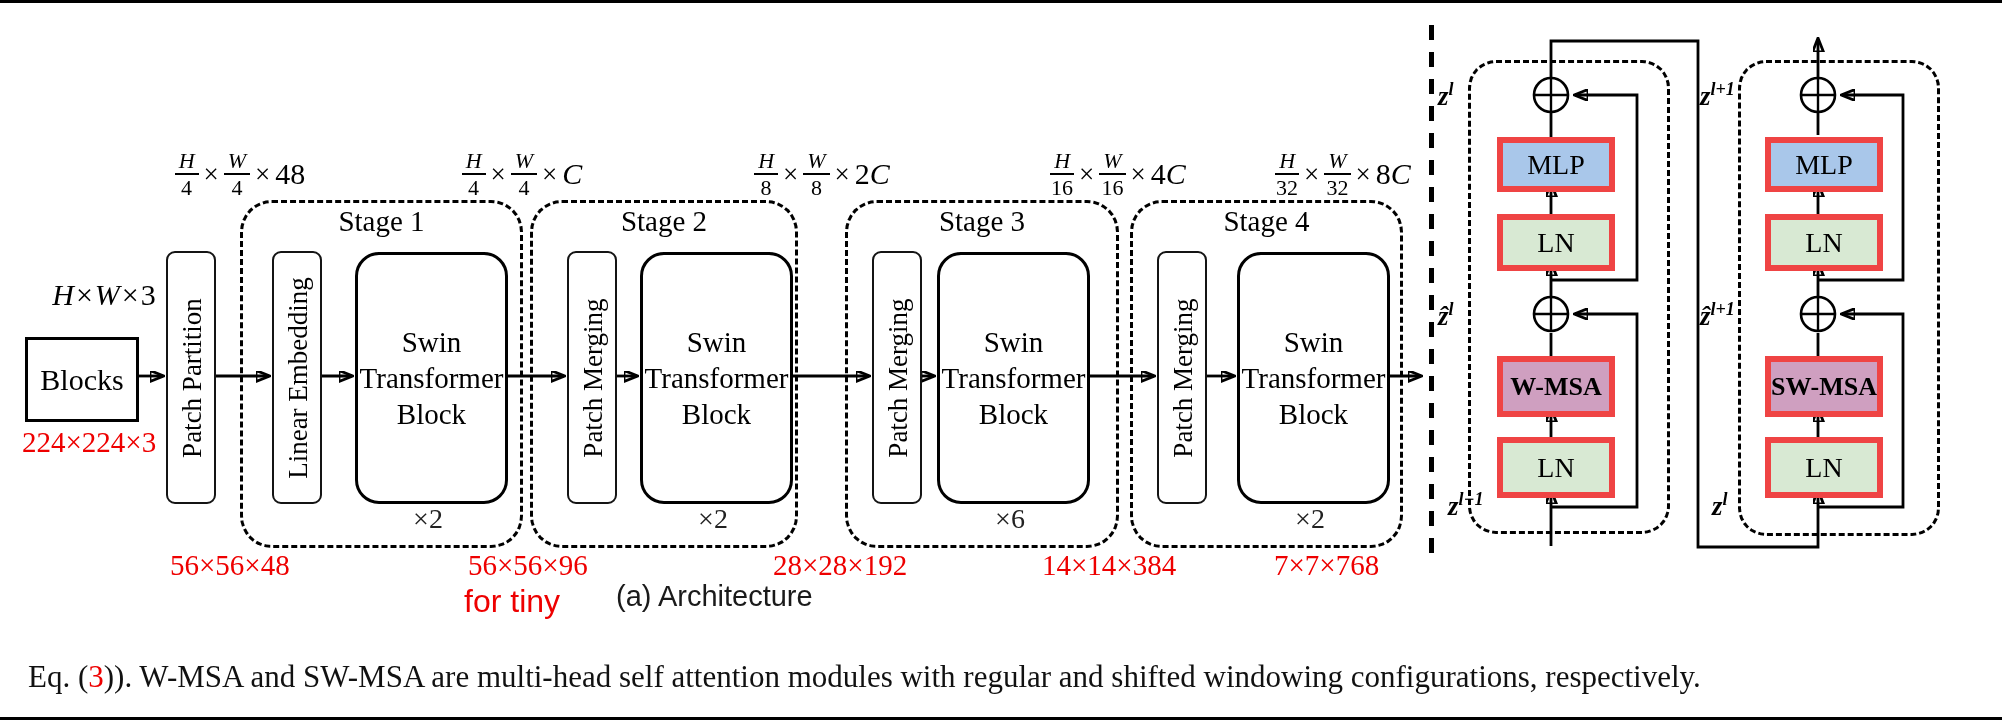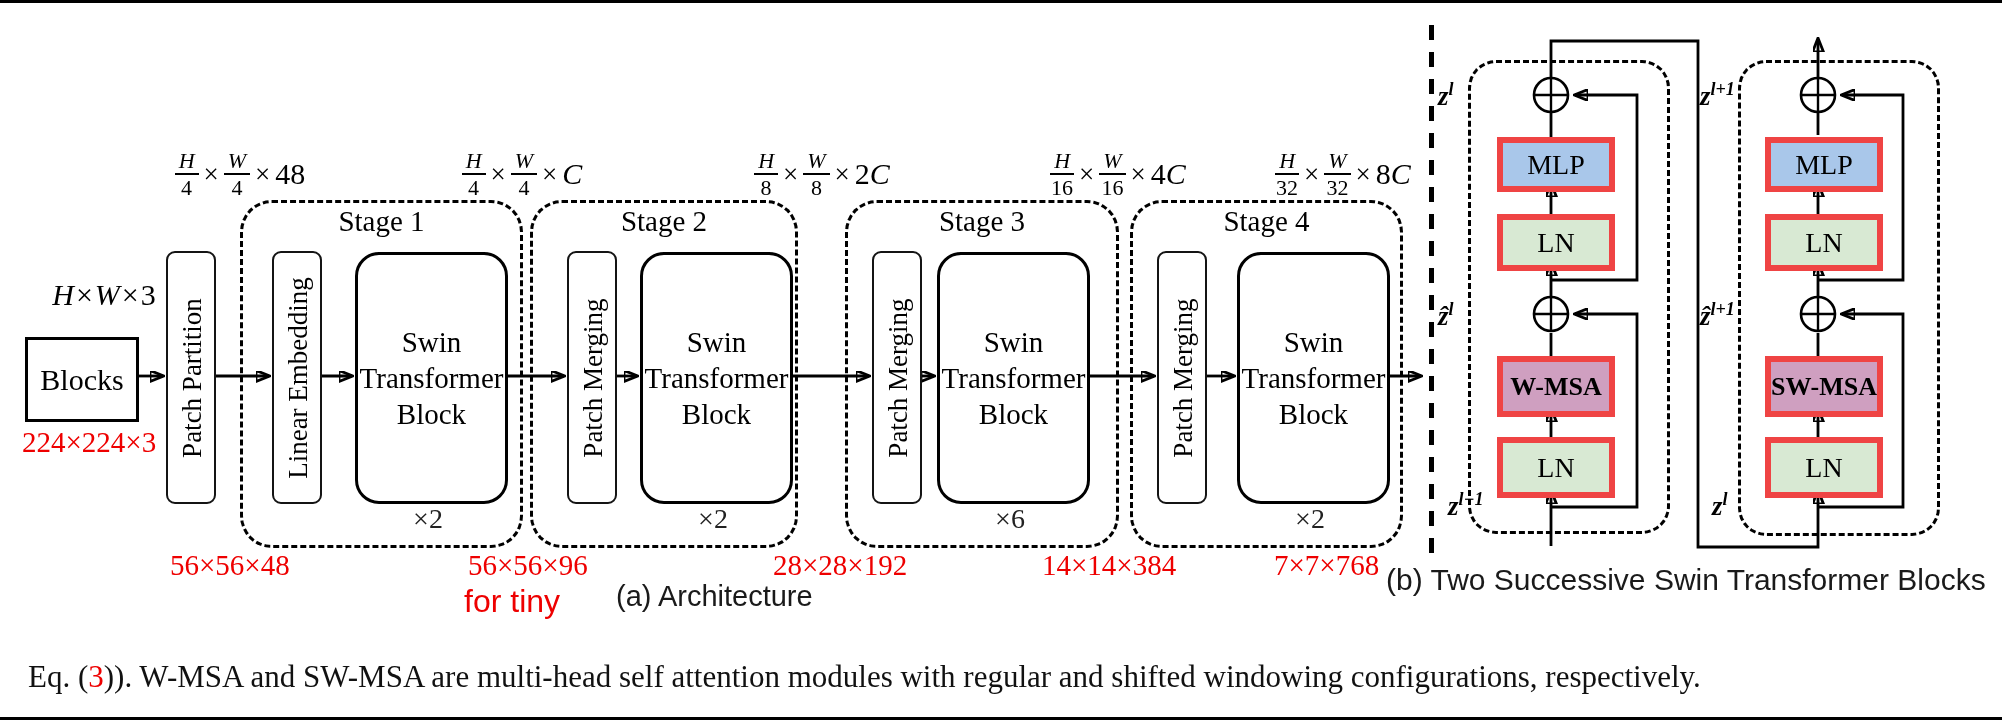--- a/index.html
+++ b/index.html
@@ -302,18 +302,17 @@
   <div class="bblock ln" style="left:1765px;top:214px;height:45px;">LN</div>
   <div class="zlab" style="left:1700px;top:299px;width:96px;">
     <span>ẑ</span><sup>l+1</sup>
   </div>
   <div class="bblock msa" style="left:1765px;top:356px;height:49px;">SW-MSA</div>
   <div class="bblock ln" style="left:1765px;top:437px;height:49px;">LN</div>
   <div class="zlab" style="left:1712px;top:489px;width:92px;">
     <span>z</span><sup>l</sup>
   </div>
 
-  <div class="sub-caption b">(b) Two Successive Swin Transformer Blocks</div>
 
   <div class="cap l2">
     <span>Eq. (</span><span class="eq-red">3</span><span>)). W-MSA and SW-MSA are multi-head self attention modules with regular and shifted windowing configurations, respectively.</span>
   </div>
 </div>
 
 </body></html>

